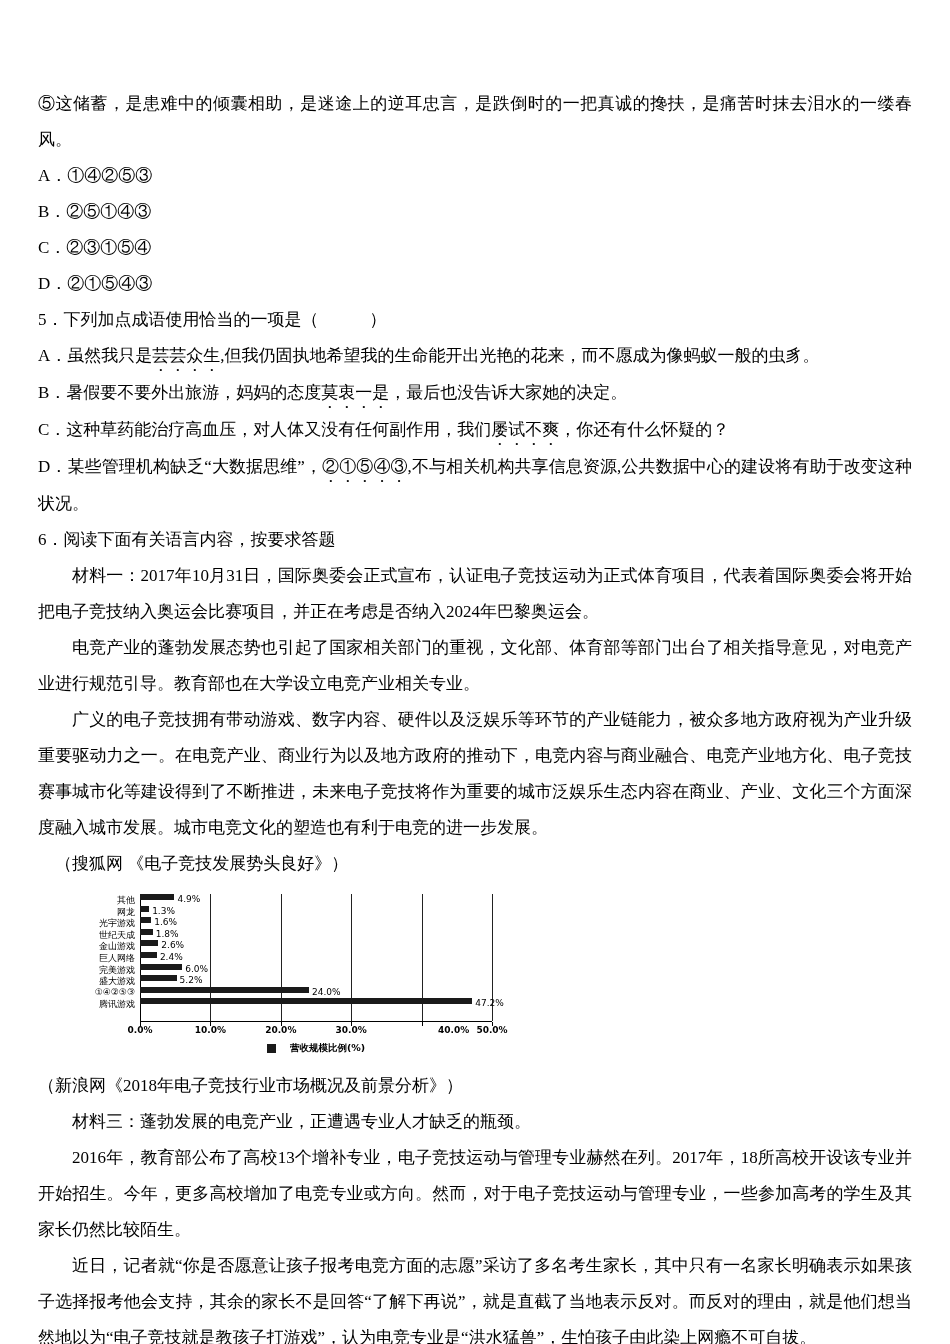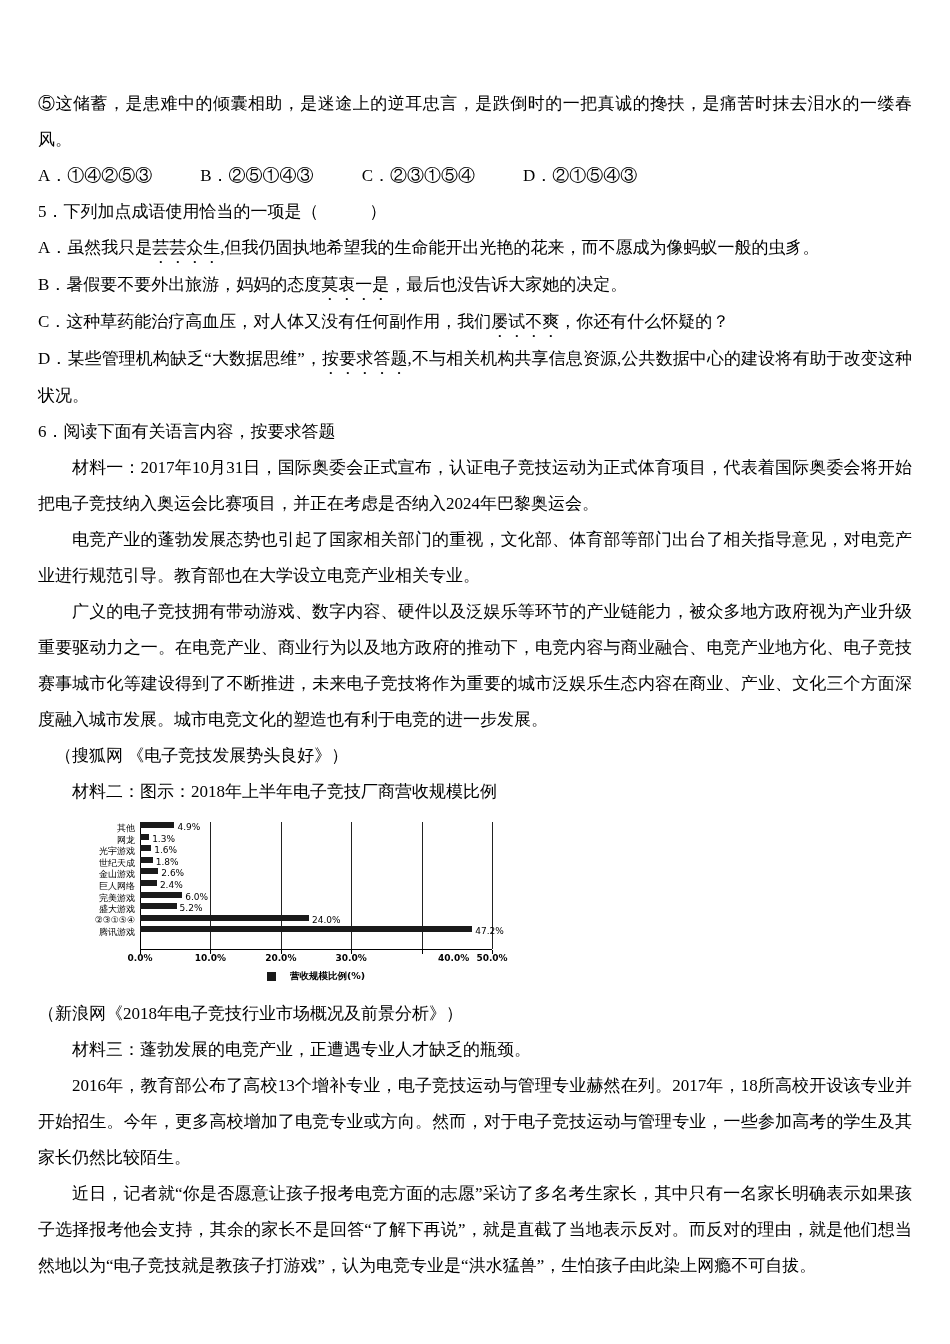--- a/index.html
+++ b/index.html
@@ -9,21 +9,21 @@
     font-family:"Liberation Serif","DejaVu Serif",serif;
     color:#000;
   }
   .page { padding:86px 38px 0 38px; }
   .t {
     font-size:17px; line-height:36px;
     text-align:justify; text-justify:inter-ideograph;
   }
   .indent2 { text-indent:2em; }
   .indent1 { text-indent:1em; }
-  .options-row { display:flex; gap:48px; text-align:left; }
+  .options-row { display:flex; text-align:left;flex-direction:column; }
   .dot-em {
     font-style:normal;
     -webkit-text-emphasis:dot; -webkit-text-emphasis-position:under;
     text-emphasis:dot; text-emphasis-position:under left;
   }
 
   
   .chart {
     position:relative; width:520px; height:172px;
     margin:10px 0 4px 40px;
@@ -67,29 +67,28 @@
     <span>B．②⑤①④③</span>
     <span>C．②③①⑤④</span>
     <span>D．②①⑤④③</span>
   </p>
 
   <p class="t">5．下列加点成语使用恰当的一项是（　　　）</p>
 
   <p class="t q5opt">A．虽然我只是<em class="dot-em">芸芸众生</em>,但我仍固执地希望我的生命能开出光艳的花来，而不愿成为像蚂蚁一般的虫豸。</p>
   <p class="t q5opt">B．暑假要不要外出旅游，妈妈的态度<em class="dot-em">莫衷一是</em>，最后也没告诉大家她的决定。</p>
   <p class="t q5opt">C．这种草药能治疗高血压，对人体又没有任何副作用，我们<em class="dot-em">屡试不爽</em>，你还有什么怀疑的？</p>
-  <p class="t q5opt">D．某些管理机构缺乏“大数据思维”，<em class="dot-em">按要求答题</em>,不与相关机构共享信息资源,公共数据中心的建设将有助于改变这种状况。</p>
+  <p class="t q5opt">D．某些管理机构缺乏“大数据思维”，<em class="dot-em">②①⑤④③</em>,不与相关机构共享信息资源,公共数据中心的建设将有助于改变这种状况。</p>
 
   <p class="t">6．阅读下面有关语言内容，按要求答题</p>
 
   <p class="t indent2">材料一：2017年10月31日，国际奥委会正式宣布，认证电子竞技运动为正式体育项目，代表着国际奥委会将开始把电子竞技纳入奥运会比赛项目，并正在考虑是否纳入2024年巴黎奥运会。</p>
   <p class="t indent2">电竞产业的蓬勃发展态势也引起了国家相关部门的重视，文化部、体育部等部门出台了相关指导意见，对电竞产业进行规范引导。教育部也在大学设立电竞产业相关专业。</p>
   <p class="t indent2">广义的电子竞技拥有带动游戏、数字内容、硬件以及泛娱乐等环节的产业链能力，被众多地方政府视为产业升级重要驱动力之一。在电竞产业、商业行为以及地方政府的推动下，电竞内容与商业融合、电竞产业地方化、电子竞技赛事城市化等建设得到了不断推进，未来电子竞技将作为重要的城市泛娱乐生态内容在商业、产业、文化三个方面深度融入城市发展。城市电竞文化的塑造也有利于电竞的进一步发展。</p>
   <p class="t indent1">（搜狐网 《电子竞技发展势头良好》）</p>
-  <p class="t indent2">材料二：图示：2018年上半年电子竞技厂商营收规模比例</p>
 
   <div class="chart" id="chart">
     <div class="plot" id="chart-plot">
         <div class="gridline" style="left: 69.4px;"></div>
         <div class="gridline" style="left: 139.8px;"></div>
         <div class="gridline" style="left: 210.2px;"></div>
         <div class="gridline" style="left: 280.6px;"></div>
         <div class="gridline" style="left: 351px;"></div>
       </div>
     <div class="chart-rows" id="chart-rows">
@@ -127,21 +126,21 @@
           <span class="clab">完美游戏</span>
           <span class="cbar" style="width: 42.24px; background: rgb(26, 26, 26);"></span>
           <span class="cval">6.0%</span>
         </div>
         <div class="crow">
           <span class="clab">盛大游戏</span>
           <span class="cbar" style="width: 36.608px; background: rgb(26, 26, 26);"></span>
           <span class="cval">5.2%</span>
         </div>
         <div class="crow">
-          <span class="clab">②③①⑤④</span>
+          <span class="clab">①④②⑤③</span>
           <span class="cbar" style="width: 168.96px; background: rgb(26, 26, 26);"></span>
           <span class="cval">24.0%</span>
         </div>
         <div class="crow">
           <span class="clab">腾讯游戏</span>
           <span class="cbar" style="width: 332.288px; background: rgb(26, 26, 26);"></span>
           <span class="cval">47.2%</span>
         </div>
       </div>
     <div class="chart-xticks" id="chart-xticks">

